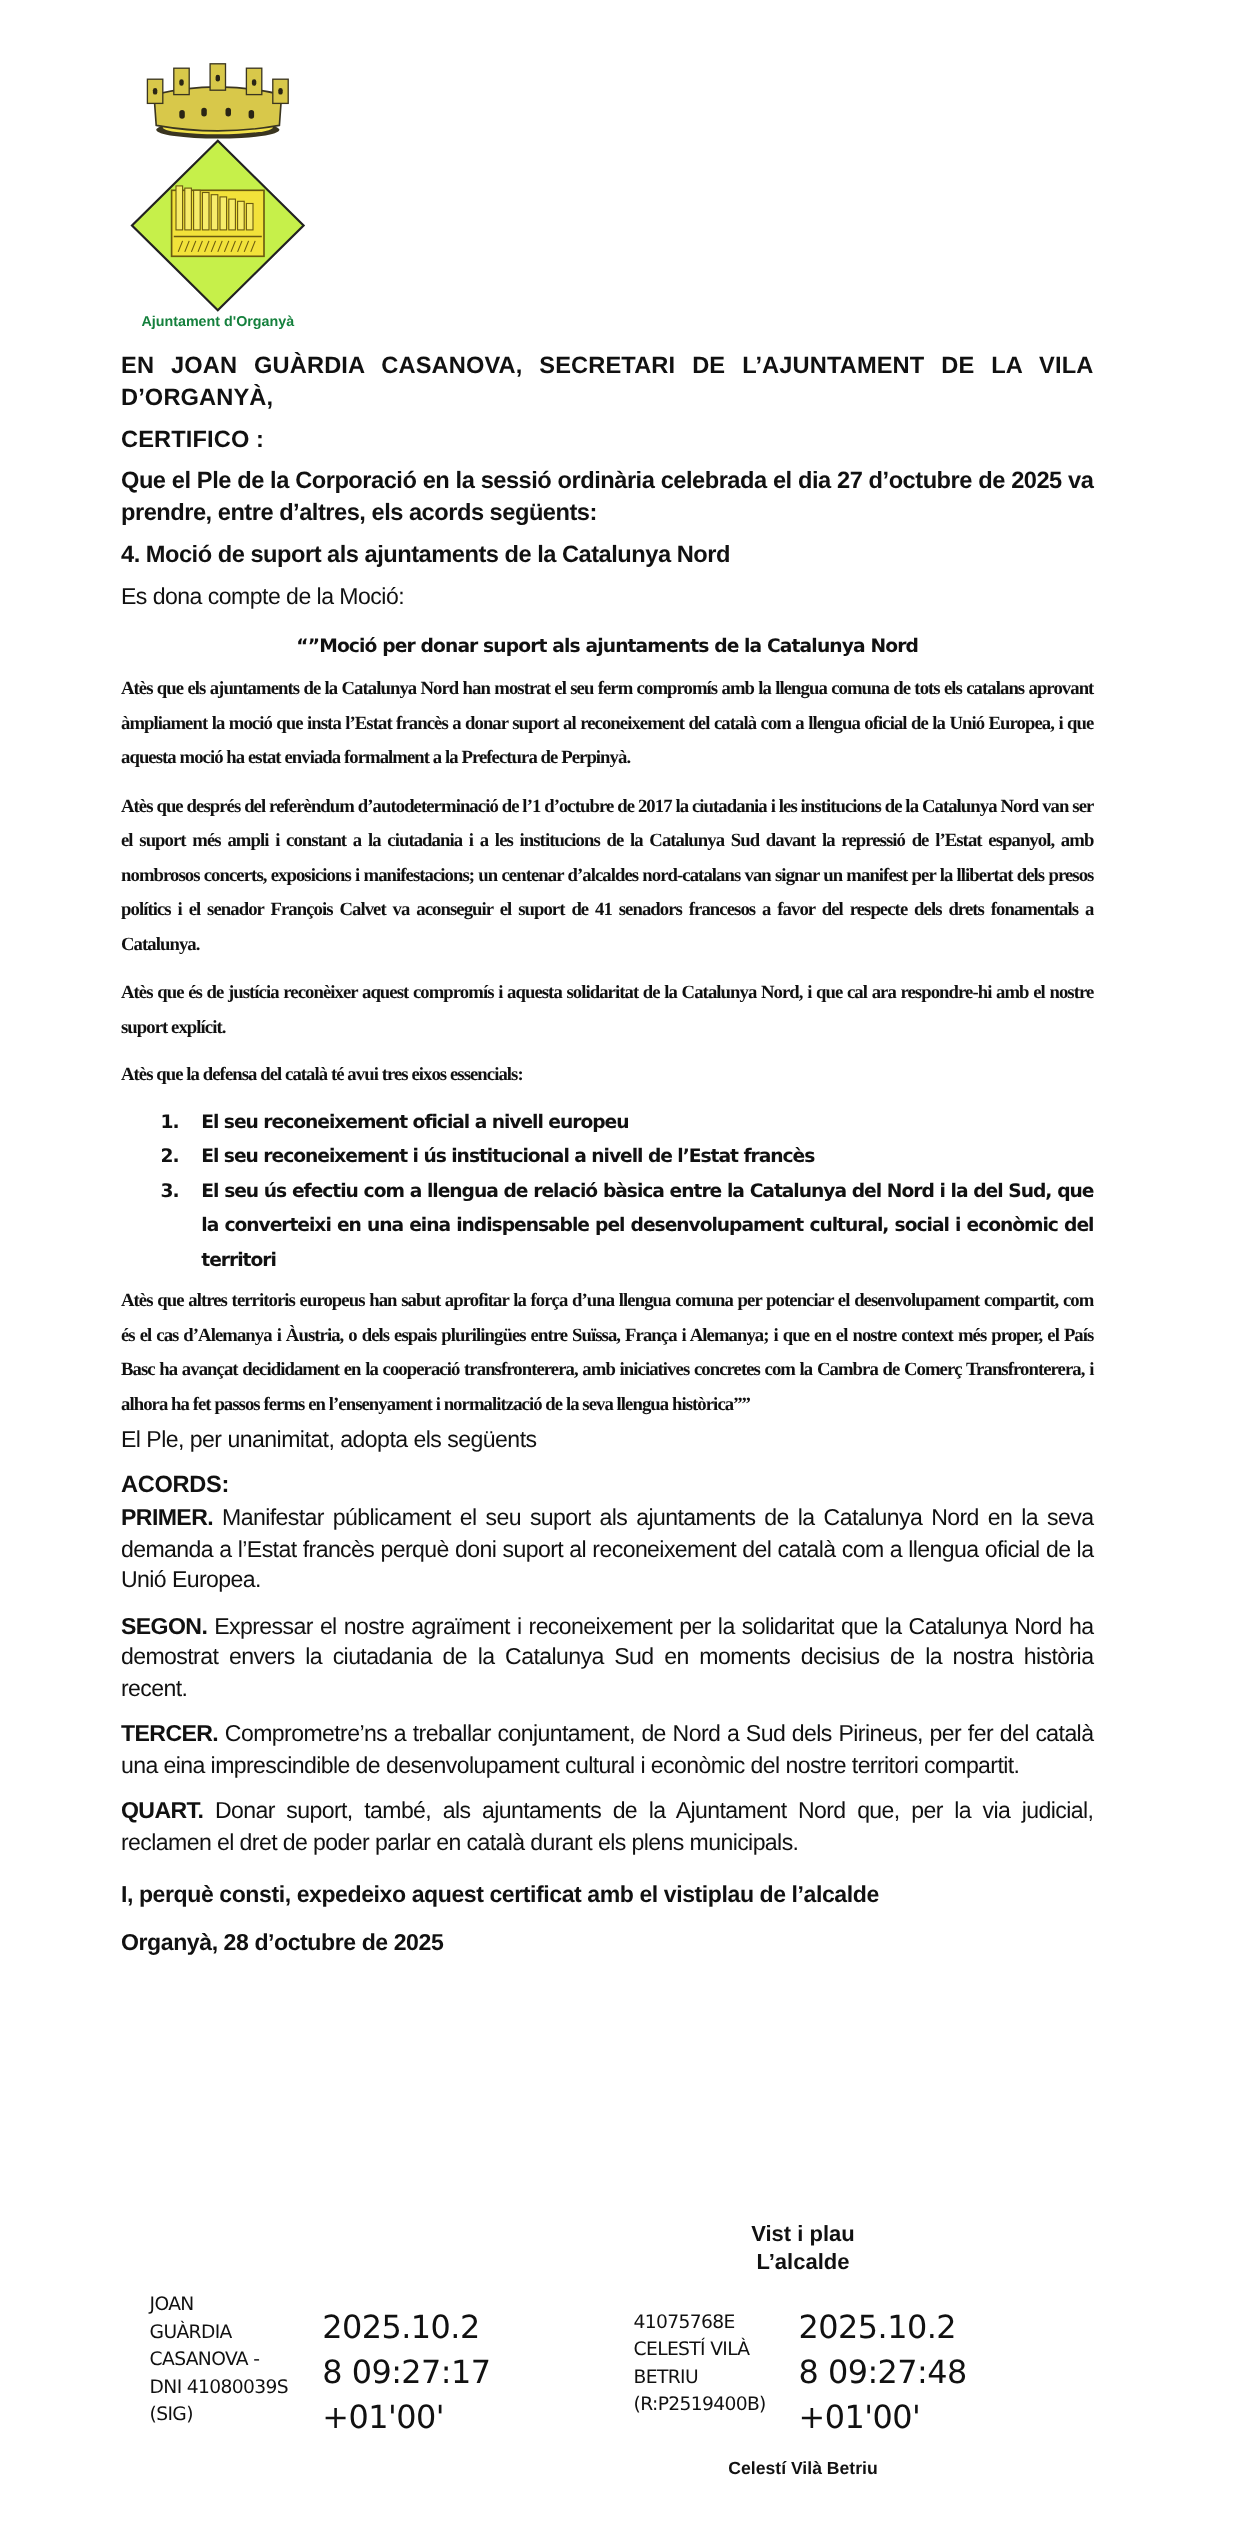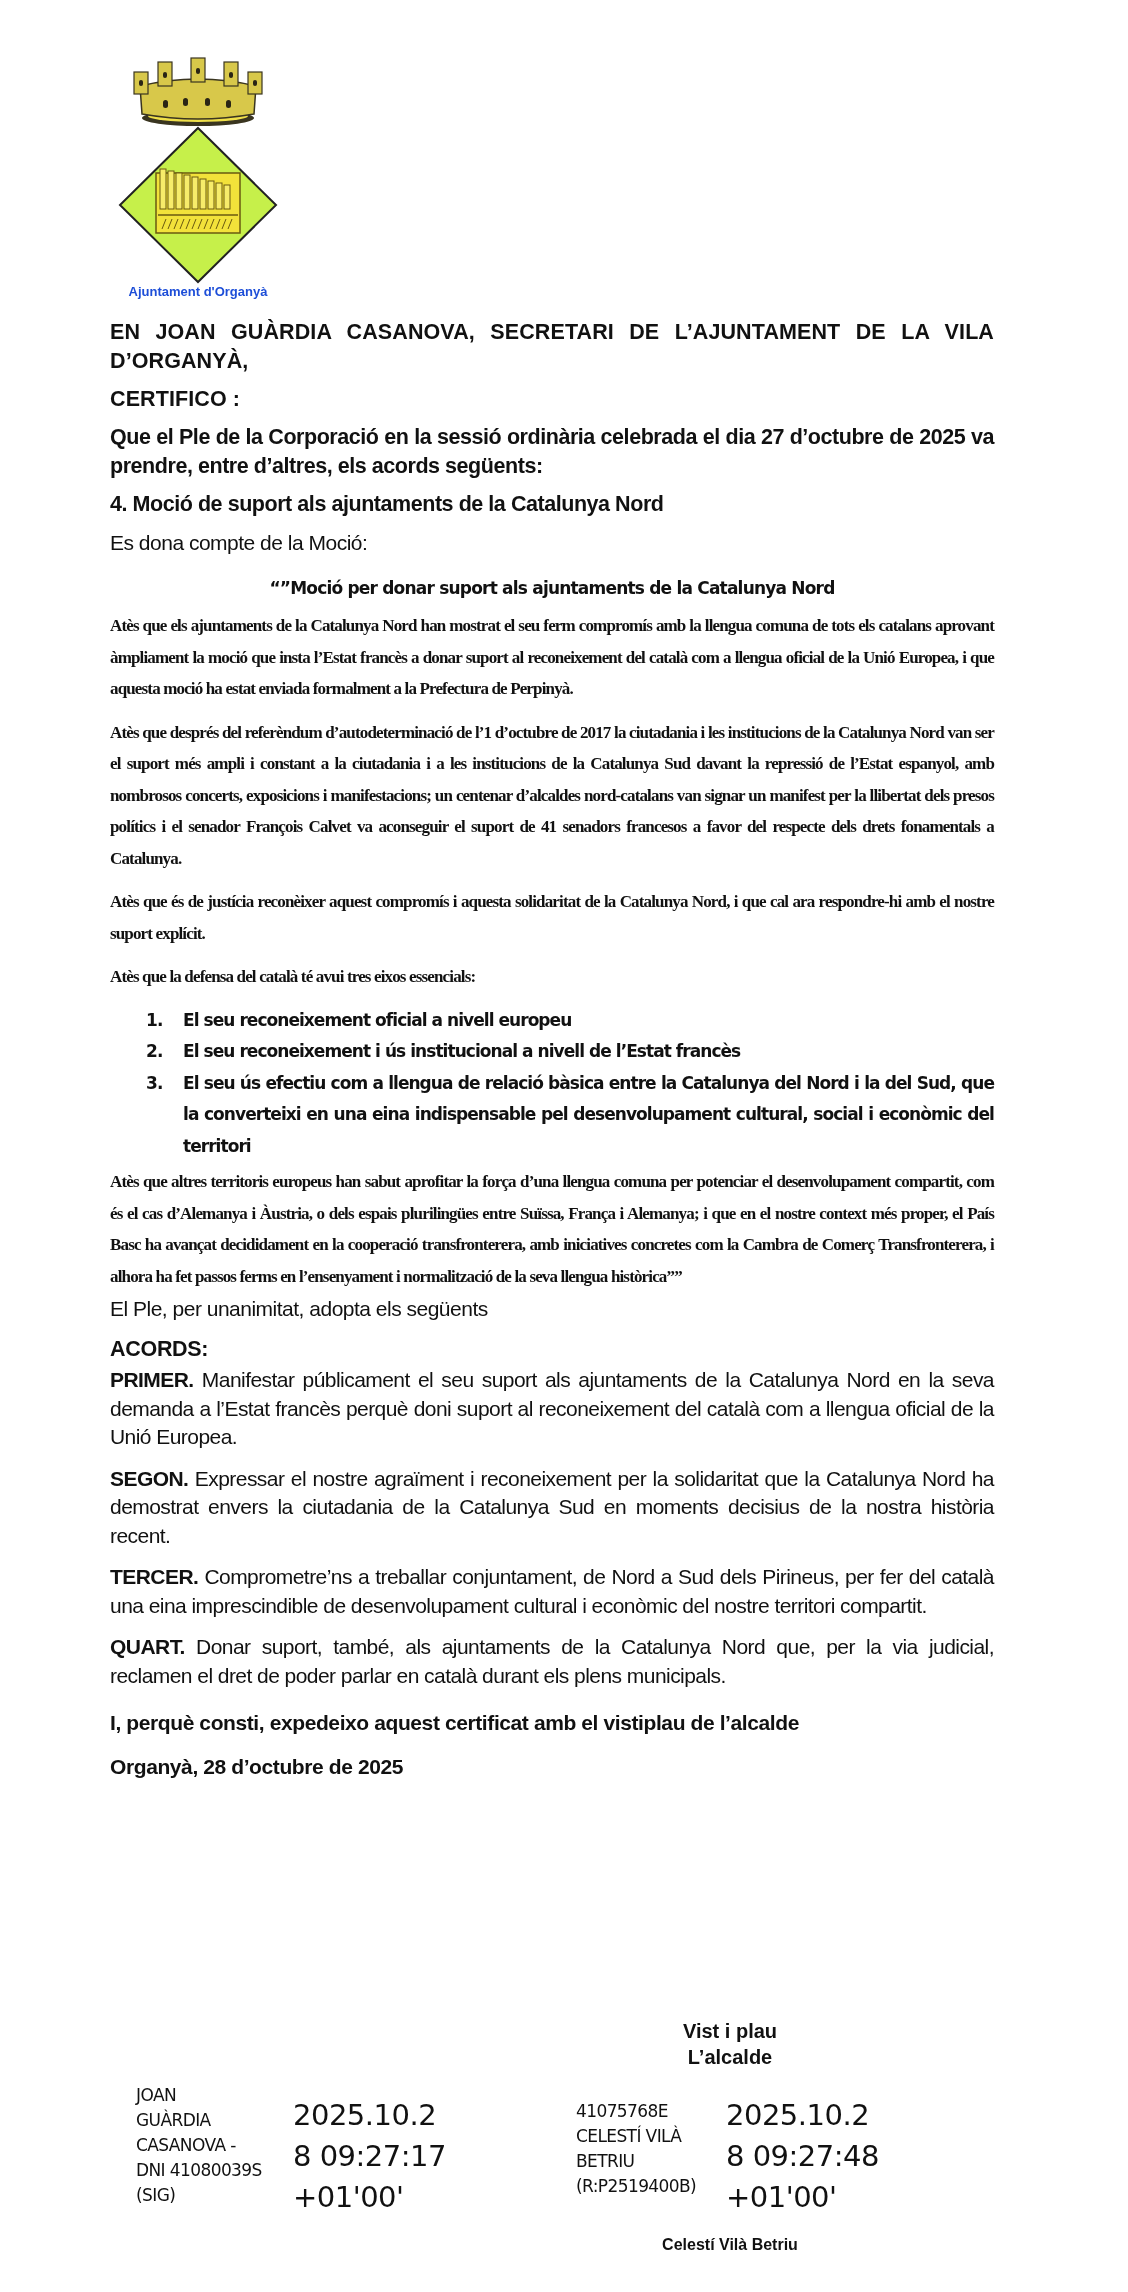--- a/index.html
+++ b/index.html
@@ -1,21 +1,21 @@
 <!DOCTYPE html>
 <html><head>
 <meta charset="utf-8">
 <style>
   html, body { margin: 0; padding: 0; background: #ffffff; }
   body { width: 1128px; height: 2292px; position: relative; overflow: hidden; color: #111; }
   .page { position: absolute; left: 0; top: 0; width: 1128px; height: 2292px; }
 
   .logo { position: absolute; left: 108px; top: 50px; width: 180px; height: 250px; }
   .logo-caption { position: absolute; left: 0; top: 234px; width: 180px; text-align: center;
-    font-family: "Liberation Sans", sans-serif; font-size: 13px; font-weight: bold; color: #1d4ed8; letter-spacing: 0; }
+    font-family: "Liberation Sans", sans-serif; font-size: 13px; font-weight: bold; color: #15803d; letter-spacing: 0; }
 
   .body { position: absolute; left: 110px; top: 318px; width: 884px; }
 
   .hdr { font-family: "Liberation Sans", sans-serif; font-weight: bold; font-size: 21.5px; line-height: 29px;
     text-align: justify; margin: 0 0 9px 0; letter-spacing: 0.1px; }
   .hdr.condensed { letter-spacing: -0.45px; }
   .plain { font-family: "Liberation Sans", sans-serif; font-size: 21px; line-height: 29px; margin: 0 0 10px 0;
     letter-spacing: -0.5px; }
   .mocio-title { font-family: "DejaVu Sans", sans-serif; font-weight: bold; font-size: 17px; line-height: 26px;
     text-align: center; margin: 18px 0 9px 0; letter-spacing: -0.8px; }
@@ -143,21 +143,21 @@
     <p class="acord">
       <b>PRIMER.</b><span> Manifestar públicament el seu suport als ajuntaments de la Catalunya Nord en la seva demanda a l’Estat francès perquè doni suport al reconeixement del català com a llengua oficial de la Unió Europea.</span>
     </p>
     <p class="acord">
       <b>SEGON.</b><span> Expressar el nostre agraïment i reconeixement per la solidaritat que la Catalunya Nord ha demostrat envers la ciutadania de la Catalunya Sud en moments decisius de la nostra història recent.</span>
     </p>
     <p class="acord">
       <b>TERCER.</b><span> Comprometre’ns a treballar conjuntament, de Nord a Sud dels Pirineus, per fer del català una eina imprescindible de desenvolupament cultural i econòmic del nostre territori compartit.</span>
     </p>
     <p class="acord">
-      <b>QUART.</b><span> Donar suport, també, als ajuntaments de la Catalunya Nord que, per la via judicial, reclamen el dret de poder parlar en català durant els plens municipals.</span>
+      <b>QUART.</b><span> Donar suport, també, als ajuntaments de la Ajuntament Nord que, per la via judicial, reclamen el dret de poder parlar en català durant els plens municipals.</span>
     </p>
 
     <p class="closing" style="margin-top:18px">I, perquè consti, expedeixo aquest certificat amb el vistiplau de l’alcalde</p>
     <p class="closing">Organyà, 28 d’octubre de 2025</p>
   </div>
 
   <div class="vist">
     <div>Vist i plau</div>
     <div>L’alcalde</div>
   </div>

